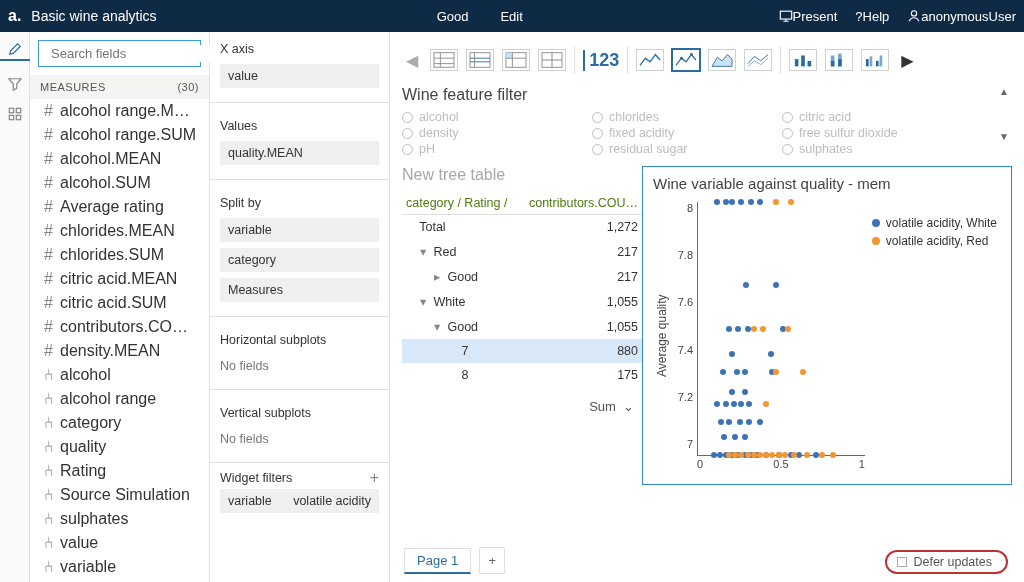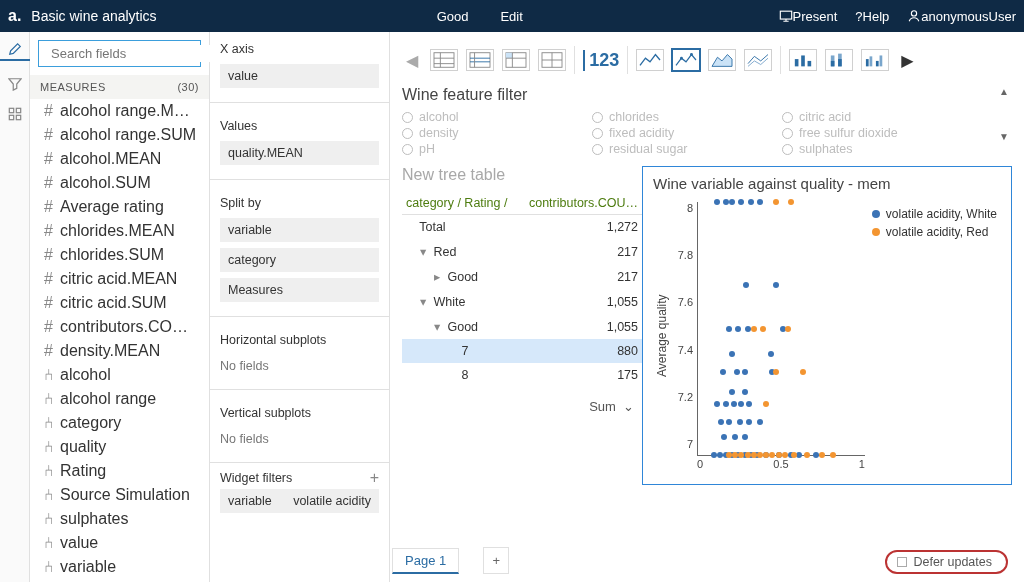--- a/index.html
+++ b/index.html
@@ -78,25 +78,25 @@
   .chart-title { font-size:15px; color:#444; margin-bottom:4px;}
   .chart-area { height:280px; display:flex;}
   .ylabel { writing-mode:vertical-rl; transform:rotate(180deg); text-align:center; font-size:12px; color:#444; padding:0 2px;}
   .plot-wrap { flex:1; position:relative; }
   .yticks { position:absolute; left:0; top:0; bottom:20px; width:24px; display:flex; flex-direction:column; justify-content:space-between; font-size:11px; color:#444; text-align:right; padding:6px 2px 6px 0;}
   .plot { position:absolute; left:26px; right:136px; top:6px; bottom:20px; border-left:1px solid #666; border-bottom:1px solid #666;}
   .xticks { position:absolute; left:26px; right:136px; bottom:0; height:18px; display:flex; justify-content:space-between; font-size:11px; color:#444;}
   .dot { position:absolute; width:6px; height:6px; border-radius:50%; }
   .blue{ background:var(--dot-blue);}
   .orange{ background:var(--dot-orange);}
-  .legend { position:absolute; right:4px; top:11px; font-size:12px;}
+  .legend { position:absolute; right:4px; top:20px; font-size:12px;}
   .legend div { display:flex; align-items:center; gap:6px; margin-bottom:4px;}
   .leg-dot { width:8px; height:8px; border-radius:50%;}
   
-  .page-footer { position:absolute; left:2px; bottom:8px; display:flex; gap:24px; align-items:center;}
+  .page-footer { position:absolute; left:14px; bottom:8px; display:flex; gap:8px; align-items:center;}
   .page-tab { color:var(--blue); border:1px solid var(--panel-border); border-bottom:2px solid var(--blue); padding:4px 12px; font-size:13px;}
   .page-add { border:1px solid var(--panel-border); width:26px; height:27px; display:flex; align-items:center; justify-content:center; color:#666;}
   .defer { position:absolute; right:16px; bottom:8px; border:2px solid #b33; border-radius:16px; padding:3px 14px 3px 10px; font-size:12.5px; color:#555; display:flex; align-items:center; gap:6px;}
   .defer .box { width:10px; height:10px; border:1px solid #aaa;}
 </style>
 </head>
 <body>
 
 <div class="header">
   <span class="logo">a.</span>

